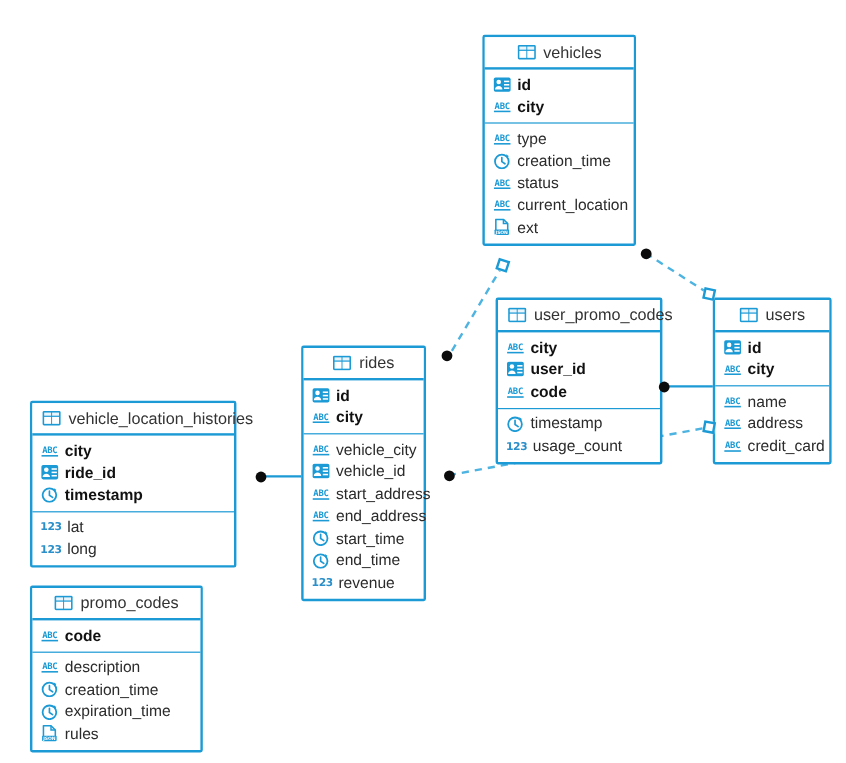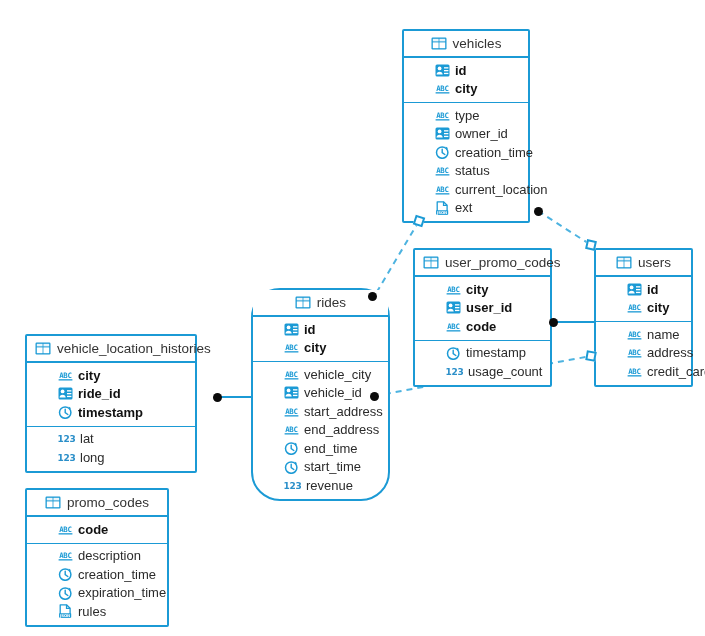--- a/index.html
+++ b/index.html
@@ -37,21 +37,20 @@
   }
   .sep{height:2px;background:#1b9ad5;margin:0;}
   .sep.thin{height:1px;background:#1b9ad5;}
   .col-group{padding:3px 0 4px 0;}
   .col{
     display:flex;align-items:center;
     gap:5px;
     height:18.5px;
     padding:0 7px;
     white-space:nowrap;
-    margin-left:24px;
   }
   .col-label{font-size:13px;color:#2b2b2b;}
   .col.pk .col-label{font-weight:bold;color:#111111;}
 
   
   .ic{flex:0 0 auto;display:inline-block;position:relative;}
   .ic svg{display:block;}
 
   
   .dot{
@@ -119,33 +118,20 @@
           <span class="ic">
             <svg width="15" height="13" viewBox="0 0 15 13">
               <text x="7.5" y="8.6" font-family="DejaVu Sans Mono, monospace" font-size="7.4" font-weight="bold" fill="#1b9ad5" text-anchor="middle" letter-spacing="-0.2">ABC</text>
               <rect x="0.6" y="10.2" width="13.8" height="1.3" fill="#1b9ad5"></rect>
             </svg>
           </span>
           <span class="col-label">type</span>
         </div>
         <div class="col">
           <span class="ic">
-            <svg width="15" height="13" viewBox="0 0 15 13">
-              <rect x="0.5" y="0.5" width="14" height="12" rx="1.5" fill="#1b9ad5"></rect>
-              <circle cx="4.6" cy="4.4" r="1.9" fill="#fff"></circle>
-              <path d="M1.5 10.6c0-1.8 1.4-2.9 3.1-2.9s3.1 1.1 3.1 2.9z" fill="#fff"></path>
-              <rect x="9" y="3.2" width="4.4" height="1.3" fill="#fff"></rect>
-              <rect x="9" y="6" width="4.4" height="1.3" fill="#fff"></rect>
-              <rect x="9" y="8.8" width="4.4" height="1.3" fill="#fff"></rect>
-            </svg>
-          </span>
-          <span class="col-label">owner_id</span>
-        </div>
-        <div class="col">
-          <span class="ic">
             <svg width="15" height="14" viewBox="0 0 15 14">
               <circle cx="7.2" cy="7.6" r="5.7" fill="#fff" stroke="#1b9ad5" stroke-width="1.5"></circle>
               <path d="M7.2 4.3 v3.4 l2.6 1.8" fill="none" stroke="#1b9ad5" stroke-width="1.4" stroke-linecap="round"></path>
               <path d="M10.6 1.6 l2.3 1.5 -1.2 1.9z" fill="#1b9ad5"></path>
             </svg>
           </span>
           <span class="col-label">creation_time</span>
         </div>
         <div class="col">
           <span class="ic">
@@ -309,21 +295,21 @@
           <span class="ic">
             <svg width="15" height="13" viewBox="0 0 15 13">
               <text x="7.5" y="8.6" font-family="DejaVu Sans Mono, monospace" font-size="7.4" font-weight="bold" fill="#1b9ad5" text-anchor="middle" letter-spacing="-0.2">ABC</text>
               <rect x="0.6" y="10.2" width="13.8" height="1.3" fill="#1b9ad5"></rect>
             </svg>
           </span>
           <span class="col-label">credit_card</span>
         </div>
       </div>
     </div>
-    <div class="table-node" style="left: 251px; top: 288px; width: 139px; border-radius: 29px;">
+    <div class="table-node" style="left: 251px; top: 288px; width: 104px;">
       <div class="tbl-title">
         <span class="ic">
           <svg width="16" height="13" viewBox="0 0 16 13">
             <rect x="0.5" y="0.5" width="15" height="12" rx="1.2" fill="#1b9ad5"></rect>
             <rect x="1.8" y="1.8" width="5.8" height="2.6" fill="#e9f5fb"></rect>
             <rect x="8.4" y="1.8" width="5.8" height="2.6" fill="#e9f5fb"></rect>
             <rect x="1.8" y="5.4" width="5.8" height="5.8" fill="#fff"></rect>
             <rect x="8.4" y="5.4" width="5.8" height="5.8" fill="#fff"></rect>
           </svg>
         </span>
@@ -397,31 +383,31 @@
           <span class="col-label">end_address</span>
         </div>
         <div class="col">
           <span class="ic">
             <svg width="15" height="14" viewBox="0 0 15 14">
               <circle cx="7.2" cy="7.6" r="5.7" fill="#fff" stroke="#1b9ad5" stroke-width="1.5"></circle>
               <path d="M7.2 4.3 v3.4 l2.6 1.8" fill="none" stroke="#1b9ad5" stroke-width="1.4" stroke-linecap="round"></path>
               <path d="M10.6 1.6 l2.3 1.5 -1.2 1.9z" fill="#1b9ad5"></path>
             </svg>
           </span>
+          <span class="col-label">start_time</span>
+        </div>
+        <div class="col">
+          <span class="ic">
+            <svg width="15" height="14" viewBox="0 0 15 14">
+              <circle cx="7.2" cy="7.6" r="5.7" fill="#fff" stroke="#1b9ad5" stroke-width="1.5"></circle>
+              <path d="M7.2 4.3 v3.4 l2.6 1.8" fill="none" stroke="#1b9ad5" stroke-width="1.4" stroke-linecap="round"></path>
+              <path d="M10.6 1.6 l2.3 1.5 -1.2 1.9z" fill="#1b9ad5"></path>
+            </svg>
+          </span>
           <span class="col-label">end_time</span>
-        </div>
-        <div class="col">
-          <span class="ic">
-            <svg width="15" height="14" viewBox="0 0 15 14">
-              <circle cx="7.2" cy="7.6" r="5.7" fill="#fff" stroke="#1b9ad5" stroke-width="1.5"></circle>
-              <path d="M7.2 4.3 v3.4 l2.6 1.8" fill="none" stroke="#1b9ad5" stroke-width="1.4" stroke-linecap="round"></path>
-              <path d="M10.6 1.6 l2.3 1.5 -1.2 1.9z" fill="#1b9ad5"></path>
-            </svg>
-          </span>
-          <span class="col-label">start_time</span>
         </div>
         <div class="col">
           <span class="ic">
             <svg width="17" height="13" viewBox="0 0 17 13">
               <text x="8.5" y="9.6" font-family="DejaVu Sans, sans-serif" font-size="9" font-weight="bold" fill="#2b8fc9" text-anchor="middle" letter-spacing="-0.3">123</text>
             </svg>
           </span>
           <span class="col-label">revenue</span>
         </div>
       </div>

